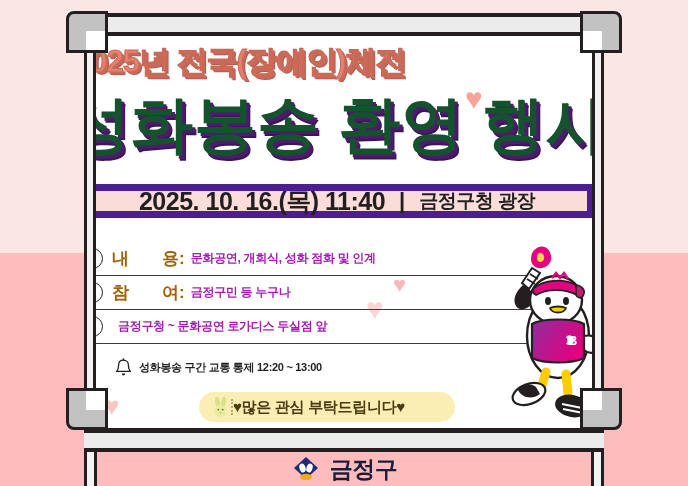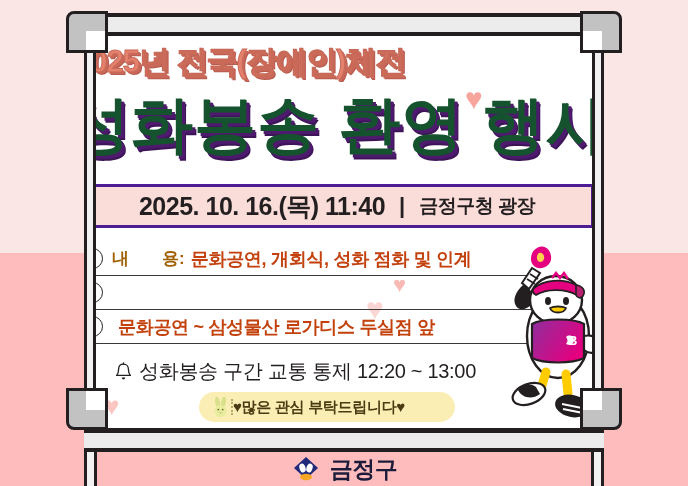--- a/index.html
+++ b/index.html
@@ -134,23 +134,23 @@
        4px 5px 0 #3e1459;
     font-family: Liberation Sans, sans-serif;
   }
 
   
   .date-banner {
     position: absolute;
     left: 78px;
     top: 181px;
     width: 514px;
-    height: 44px;
+    height: 34px;
     background: #fadcd8;
-    border: 3px solid #4c1d95;
+    border: 7px solid #4c1d95;
     box-sizing: border-box;
     display: flex;
     align-items: center;
     justify-content: center;
     gap: 14px;
   }
   .date-text {
     font-size: 25px;
     font-weight: 900;
     color: #231f20;
@@ -203,39 +203,39 @@
   }
   .info-label {
     font-size: 17px;
     font-weight: 700;
     color: #a16207;
     letter-spacing: 0px;
     white-space: pre;
     flex: 0 0 auto;
   }
   .info-value {
-    font-size: 18px;
-    font-weight: 700;
-    color: #c2410c;
+    font-size: 12px;
+    font-weight: 700;
+    color: #a21caf;
     letter-spacing: -0.3px;
     white-space: nowrap;
   }
 
   
   .notice {
     position: absolute;
     left: 112px;
     top: 358px;
     display: flex;
     align-items: center;
     gap: 7px;
   }
   .notice-text {
-    font-size: 20px;
-    font-weight: 400;
+    font-size: 11px;
+    font-weight: 700;
     color: #231f20;
     letter-spacing: -0.3px;
     white-space: nowrap;
   }
   .bell-icon { display:block; }
 
   
   .pill {
     position: absolute;
     left: 196px;
@@ -358,25 +358,27 @@
     <div class="info-list" style="left:-14px; top:206px;">
 
       <div class="info-row">
         <span class="num-circle">1</span>
         <span class="info-label">내       용:</span>
         <span class="info-value" style="margin-left:6px;">문화공연, 개회식, 성화 점화 및 인계</span>
       </div>
 
       <div class="info-row">
         <span class="num-circle">2</span>
+        <span class="info-label">참       여:</span>
+        <span class="info-value" style="margin-left:6px;">금정구민 등 누구나</span>
       </div>
 
       <div class="info-row">
         <span class="num-circle">3</span>
-        <span class="info-value" style="margin-left:6px;">문화공연 ~ 삼성물산 로가디스 두실점 앞</span>
+        <span class="info-value" style="margin-left:6px;">금정구청 ~ 문화공연 로가디스 두실점 앞</span>
       </div>
     </div>
 
     <div class="notice" style="left:19px; top:322px;">
       <svg class="bell-icon" width="17" height="19" viewBox="0 0 17 19">
         <path d="M8.5 2.2 C5.4 2.2 3.6 4.4 3.6 7.2 C3.6 10.8 2.5 12.4 1.6 13.4 L15.4 13.4 C14.5 12.4 13.4 10.8 13.4 7.2 C13.4 4.4 11.6 2.2 8.5 2.2 Z" fill="none" stroke="#231f20" stroke-width="1.3" stroke-linejoin="round"></path>
         <path d="M8.5 0.8 L8.5 2.2" stroke="#231f20" stroke-width="1.3" stroke-linecap="round"></path>
         <path d="M6.7 15.4 C6.9 16.7 7.6 17.4 8.5 17.4 C9.4 17.4 10.1 16.7 10.3 15.4 Z" fill="#231f20"></path>
       </svg>
       <span class="notice-text">성화봉송 구간 교통 통제 12:20 ~ 13:00</span>

